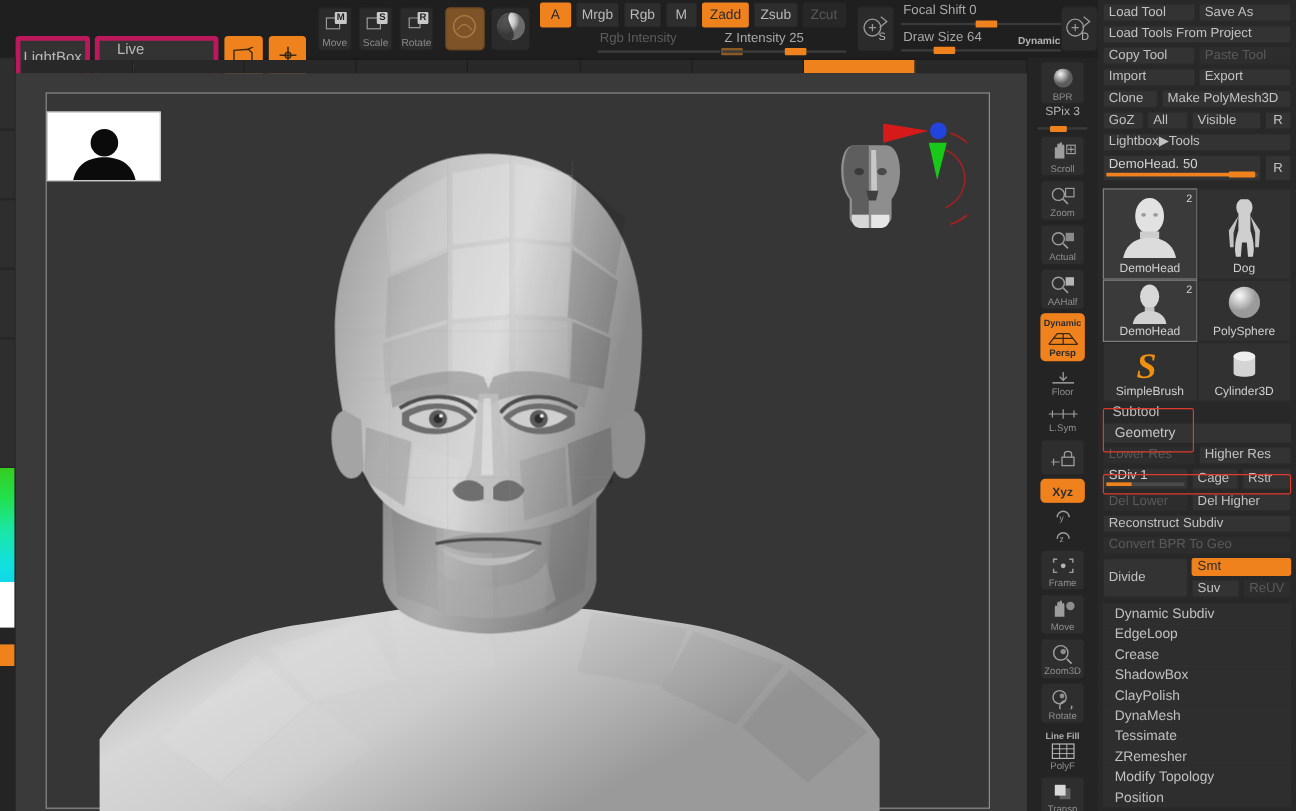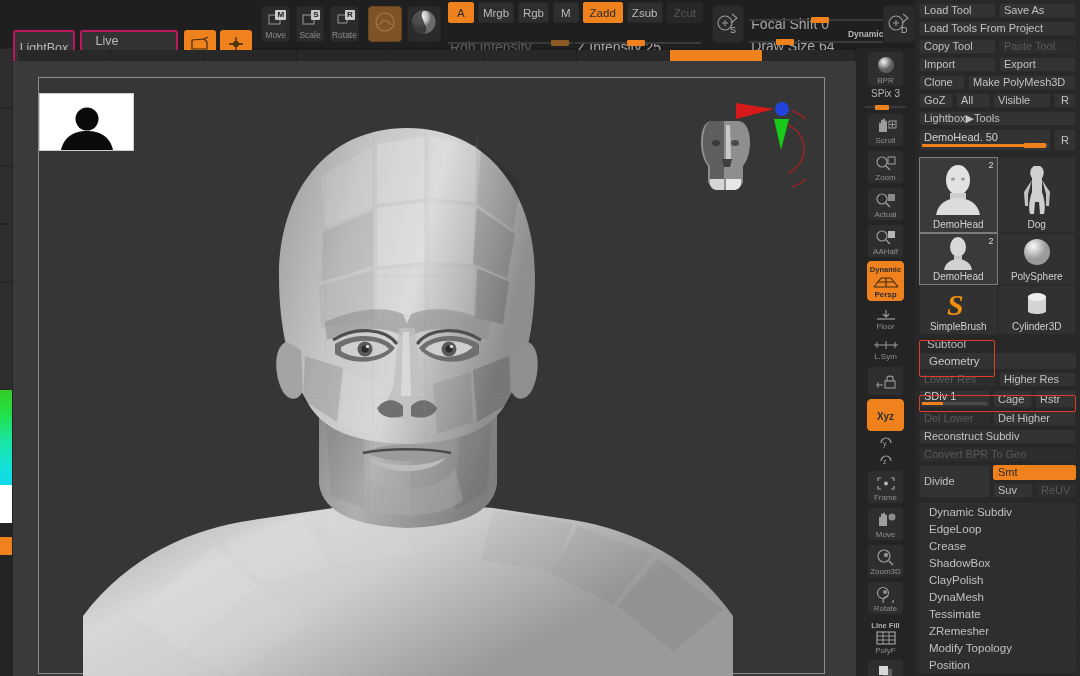--- a/index.html
+++ b/index.html
@@ -12,21 +12,21 @@
   }
   #app { position: relative; width: 1080px; height: 676px; background: #1c1c1c; }
 
   
   #topbar {
     position: absolute; left: 0; top: 0; width: 915px; height: 48px;
     background: #1f1f1f;
     display: flex; align-items: center;
   }
   .tbtn {
-    background: #333333; color: #b9b9b9; border: 2px solid #be185d;
+    background: #333333; color: #b9b9b9; border: 4px solid #be185d;
     border-radius: 3px; font-size: 12.5px;
     display: flex; align-items: center; justify-content: center;
     height: 36px; cursor: pointer; user-select: none; margin-top: 48px;
   }
   .tbtn.wide { padding: 0 14px; }
   .tbtn.on { background: #f0821e; color: #2b2b2b; border-color: #f0821e; }
   .icobtn {
     width: 31px; height: 36px; background: #2b2b2b; border:1px solid #252525;
     border-radius:3px; position: relative; cursor: pointer;
     display:flex; flex-direction:column; align-items:center; justify-content:flex-end;
@@ -52,21 +52,21 @@
   .chip {
     height: 21px; min-width: 26px; padding: 0 8px; background: #2e2e2e;
     border: 1px solid #272727; border-radius: 2px; color: #b9b9b9;
     font-size: 11.5px; display:flex; align-items:center; justify-content:center;
     cursor:pointer; user-select:none;
   }
   .chip.on { background:#f0821e; color:#2b2b2b; border-color:#f0821e; }
   .chip.off { color:#585858; background:#272727; }
 
   .slwrap { position: relative; width: 100%; height: 20px; }
-  .sllabel { position:absolute; left:2px; top:13px; font-size:14px; color:#a8a8a8; white-space:nowrap;}
+  .sllabel { position:absolute; left:2px; top:0; font-size:11px; color:#a8a8a8; white-space:nowrap;}
   .sllabel.dim { color:#5d5d5d; }
   .sltrack { position:absolute; left:0; right:0; bottom:2px; height:2px; background:#3a3a3a; }
   .slknob { position:absolute; bottom:0px; width:18px; height:6px; background:#f0821e; border-radius:1px; }
   .slknob.dk { background:#8a5a22; }
 
   
   #segbar { position:absolute; left:18px; top:50px; width: 838px; height: 11px; display:flex; }
   #segbar .seg { flex:1; background:#282828; border-right:1px solid #1e1e1e; }
   #segbar .seg.hl { background:#f0821e; }
 
@@ -251,21 +251,21 @@
     <div style="display:flex; flex-direction:column; width:255px; gap:3px;">
       <div style="display:flex; gap:4px;">
         <div class="chip on" style="width:22px;padding:0">A</div>
         <div class="chip" style="width:40px;padding:0">Mrgb</div>
         <div class="chip" style="width:34px;padding:0">Rgb</div>
         <div class="chip" style="width:22px;padding:0">M</div>
         <div class="chip on" style="width:44px;padding:0">Zadd</div>
         <div class="chip" style="width:40px;padding:0">Zsub</div>
         <div class="chip off" style="width:40px;padding:0">Zcut</div>
       </div>
-      <div style="display:flex; gap:2px;">
+      <div style="display:flex; gap:2px;margin-left:48px;">
         <div class="slwrap" style="width:125px">
           <span class="sllabel dim">Rgb Intensity</span>
           <span class="sltrack"></span>
           <span class="slknob dk" style="left:103px"></span>
         </div>
         <div class="slwrap" style="width:126px">
           <span class="sllabel">Z Intensity 25</span>
           <span class="sltrack"></span>
           <span class="slknob" style="left:52px"></span>
         </div>
@@ -579,21 +579,21 @@
     <div class="vbtn" style="height:30px">
       <span class="vg">
         <svg width="24" height="16" viewBox="0 0 24 16">
             <rect x="11" y="7" width="10" height="7" fill="none" stroke="#9d9d9d" stroke-width="1.1"></rect>
             <path d="M13 7 L13 4 C13 1.5 19 1.5 19 4 L19 7" fill="none" stroke="#9d9d9d" stroke-width="1.1"></path>
             <path d="M2 11 L9 11 M4 8 L4 14" stroke="#9d9d9d" stroke-width="1"></path>
           </svg>
       </span>
     </div>
 
-    <div class="vbtn on" style="height:32px">
+    <div class="vbtn on" style="height:20px">
       <span class="vl" style="font-size:10px; font-weight:bold;">Xyz</span>
     </div>
 
     <div class="vmini">
       <svg width="16" height="14" viewBox="0 0 16 14">
           <path d="M3 9 A5 5 0 1 1 13 9" fill="none" stroke="#9d9d9d" stroke-width="1.2"></path>
           <text x="5" y="12" font-size="7" fill="#9d9d9d" font-family="Liberation Sans">y</text>
         </svg>
     </div>
     <div class="vmini">

